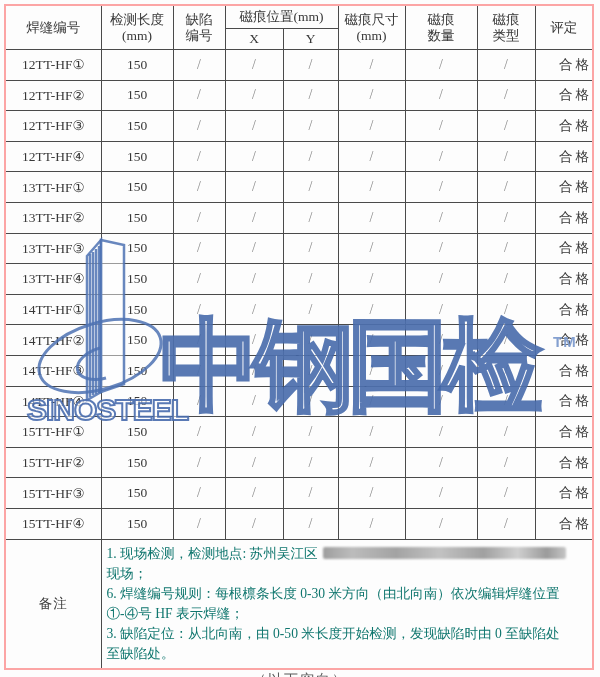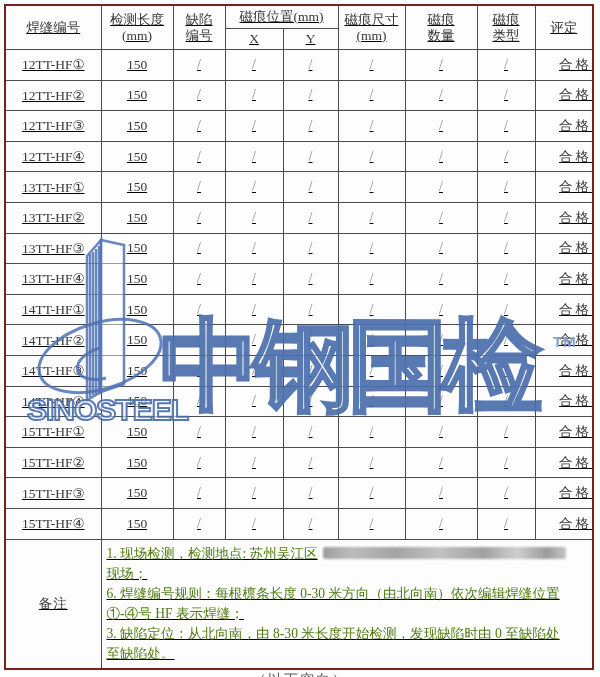--- a/index.html
+++ b/index.html
@@ -3,42 +3,41 @@
 <meta charset="utf-8">
 <style>
   html,body { margin:0; padding:0; background:#fff; }
   .page {
     position:relative; width:600px; height:677px; background:#fdfdfd;
     overflow:hidden; font-family:"Liberation Serif","DejaVu Serif",serif;
   }
   table.report {
     position:absolute; left:4px; top:4px; width:589px;
     border-collapse:collapse; table-layout:fixed;
-    border:2px solid #7f1d1d;
-    text-decoration:underline;
+    border:2px solid #fca5a5;
   }
   .report th, .report td {
     border:1px solid #4a4a4a; padding:0;
     text-align:center; vertical-align:middle;
     font-weight:normal; color:#383838; font-size:13.5px;
     overflow:hidden; white-space:nowrap;
   }
   .report thead tr.h1 th { height:22px; }
   .report thead tr.h2 th { height:20px; }
   .report thead .two-line div { line-height:16px; }
   .report tbody td { height:29.6px; }
   .report td.slash { color:#8c8c8c; font-size:14px; }
   .report td.result { letter-spacing:3px;text-align:right; }
   .remark-label { font-size:14px; letter-spacing:1px;margin-top:19px; }
   .remark-body {
     text-align:left !important; vertical-align:middle;
     padding:4px 6px 4px 5px !important; white-space:normal !important;
     height:122px;
   }
-  .remark-line { line-height:20px; font-size:13.6px; color:#4d7c0f; white-space:nowrap; }
+  .remark-line { line-height:20px; font-size:13.6px; color:#0f766e; white-space:nowrap; }
   .redaction {
     display:inline-block; width:243px; height:12px; margin-left:5px;
     background:linear-gradient(90deg,#9e9e9e,#bcbcbc 12%,#a3a3a3 30%,#c2c2c2 48%,#a0a0a0 66%,#cfcfcf 80%,#9b9b9b 92%,#c5c5c5);
     filter:blur(1.3px); border-radius:2px; vertical-align:-1px;
   }
   
   .wm { position:absolute; pointer-events:none; }
   .wm-cjk {
     left:160px; top:317px; font-size:100px; line-height:1; font-weight:bold;
     letter-spacing:-6px; color:rgba(255,255,255,0.40);
@@ -291,21 +290,21 @@
       </tbody>
     <tbody>
       <tr>
         <td class="remark-label">备注</td>
         <td class="remark-body" colspan="8">
           <div>
               <div class="remark-line"><span>1. 现场检测，检测地点: 苏州吴江区</span><span class="redaction"></span></div>
               <div class="remark-line"><span>现场；</span></div>
               <div class="remark-line"><span>6. 焊缝编号规则：每根檩条长度 0-30 米方向（由北向南）依次编辑焊缝位置</span></div>
               <div class="remark-line"><span>①-④号 HF 表示焊缝；</span></div>
-              <div class="remark-line"><span>3. 缺陷定位：从北向南，由 8-30 米长度开始检测，发现缺陷时由 0 至缺陷处</span></div>
+              <div class="remark-line"><span>3. 缺陷定位：从北向南，由 0-50 米长度开始检测，发现缺陷时由 0 至缺陷处</span></div>
               <div class="remark-line"><span>至缺陷处。</span></div>
             </div>
         </td>
       </tr>
     </tbody>
   </table>
 
   <svg class="wm wm-logo" viewBox="0 0 152 174" xmlns="http://www.w3.org/2000/svg">
     <g stroke="#4d72b3" stroke-opacity="0.85" fill="none" stroke-width="2.5">
 

